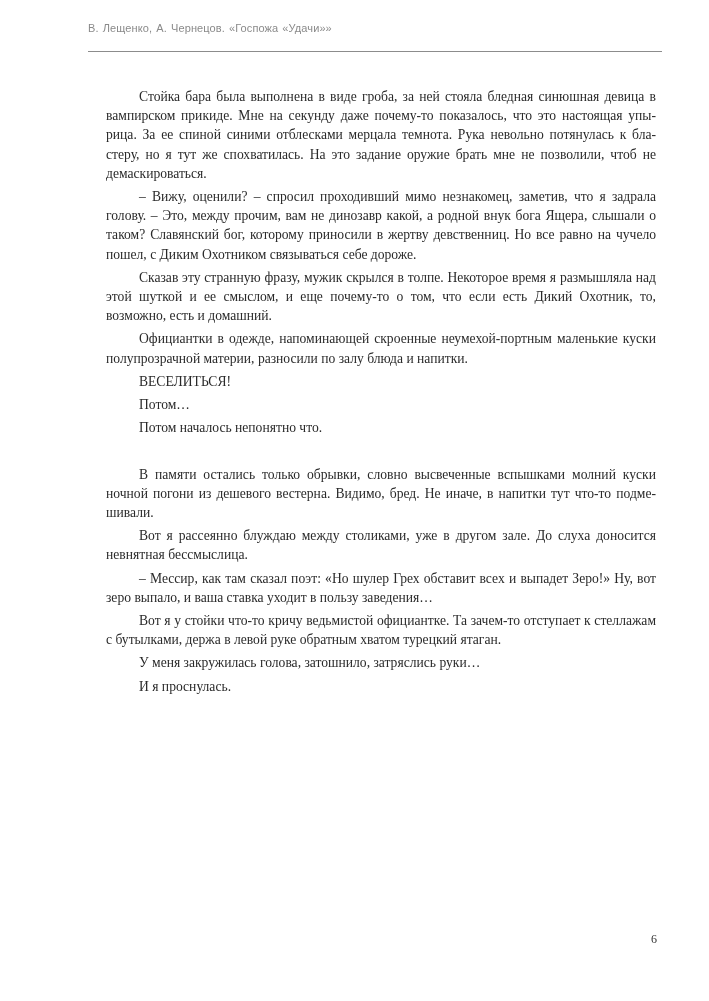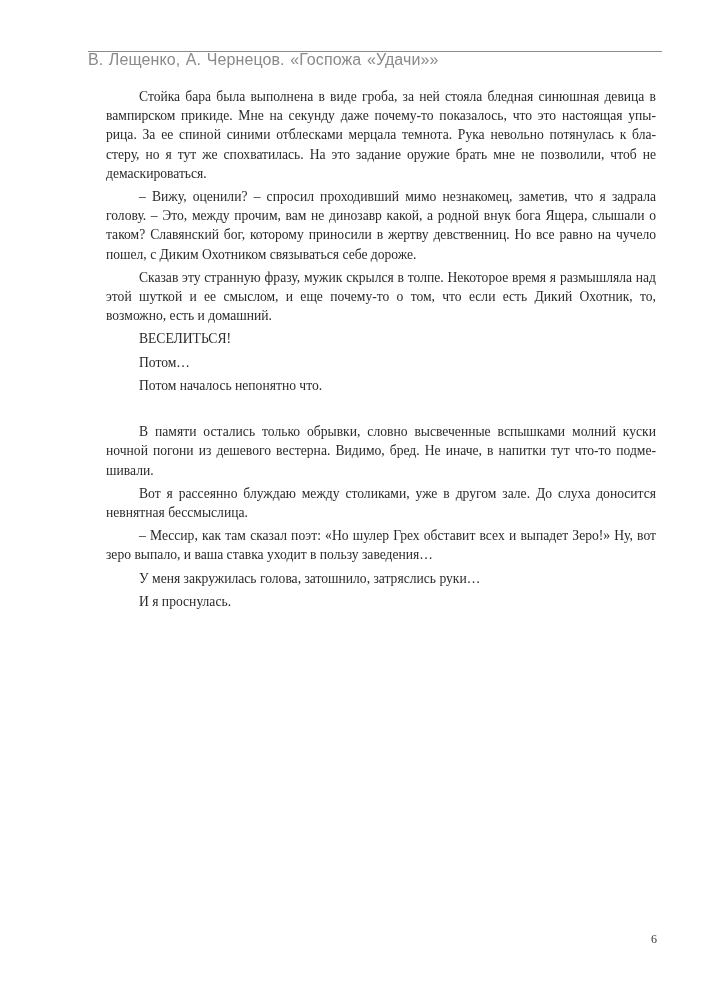--- a/index.html
+++ b/index.html
@@ -9,24 +9,24 @@
     }
     body {
       width: 709px;
       height: 1001px;
       position: relative;
       overflow: hidden;
     }
     .running-header {
       position: absolute;
       left: 88px;
-      top: 51px;
+      top: 22px;
       width: 574px;
       font-family: "Liberation Sans", sans-serif;
-      font-size: 16px;
+      font-size: 11px;
       color: #8a8a8a;
       letter-spacing: 0.1px;
       word-spacing: 1px;
     }
     .header-rule {
       position: absolute;
       left: 88px;
       top: 51px;
       width: 574px;
       height: 1px;
@@ -63,24 +63,26 @@
 </head>
 <body>
 
 <div class="running-header">В.  Лещенко, А.  Чернецов.  «Госпожа «Удачи»»</div>
 <div class="header-rule"></div>
 
 <div class="body-text">
   <p>Стойка бара была выполнена в виде гроба, за ней стояла бледная синюшная девица в вампирском прикиде. Мне на секунду даже почему-то показалось, что это настоящая упы­рица. За ее спиной синими отблесками мерцала темнота. Рука невольно потянулась к бла­стеру, но я тут же спохватилась. На это задание оружие брать мне не позволили, чтоб не демаскироваться.</p>
   <p>– Вижу, оценили? – спросил проходивший мимо незнакомец, заметив, что я задрала голову. – Это, между прочим, вам не динозавр какой, а родной внук бога Ящера, слышали о таком? Славянский бог, которому приносили в жертву девственниц. Но все равно на чучело пошел, с Диким Охотником связываться себе дороже.</p>
   <p>Сказав эту странную фразу, мужик скрылся в толпе. Некоторое время я размышляла над этой шуткой и ее смыслом, и еще почему-то о том, что если есть Дикий Охотник, то, возможно, есть и домашний.</p>
+  <p>Официантки в одежде, напоминающей скроенные неумехой-портным маленькие куски полупрозрачной материи, разносили по залу блюда и напитки.</p>
   <p>ВЕСЕЛИТЬСЯ!</p>
   <p>Потом…</p>
   <p>Потом началось непонятно что.</p>
   <p class="blank"></p>
   <p>В памяти остались только обрывки, словно высвеченные вспышками молний куски ночной погони из дешевого вестерна. Видимо, бред. Не иначе, в напитки тут что-то подме­шивали.</p>
   <p>Вот я рассеянно блуждаю между столиками, уже в другом зале. До слуха доносится невнятная бессмыслица.</p>
   <p>– Мессир, как там сказал поэт: «Но шулер Грех обставит всех и выпадет Зеро!» Ну, вот зеро выпало, и ваша ставка уходит в пользу заведения…</p>
+  <p>Вот я у стойки что-то кричу ведьмистой официантке. Та зачем-то отступает к стелла­жам с бутылками, держа в левой руке обратным хватом турецкий ятаган.</p>
   <p>У меня закружилась голова, затошнило, затряслись руки…</p>
   <p>И я проснулась.</p>
 </div>
 
 <div class="page-number">6</div>
 
 </body></html>

